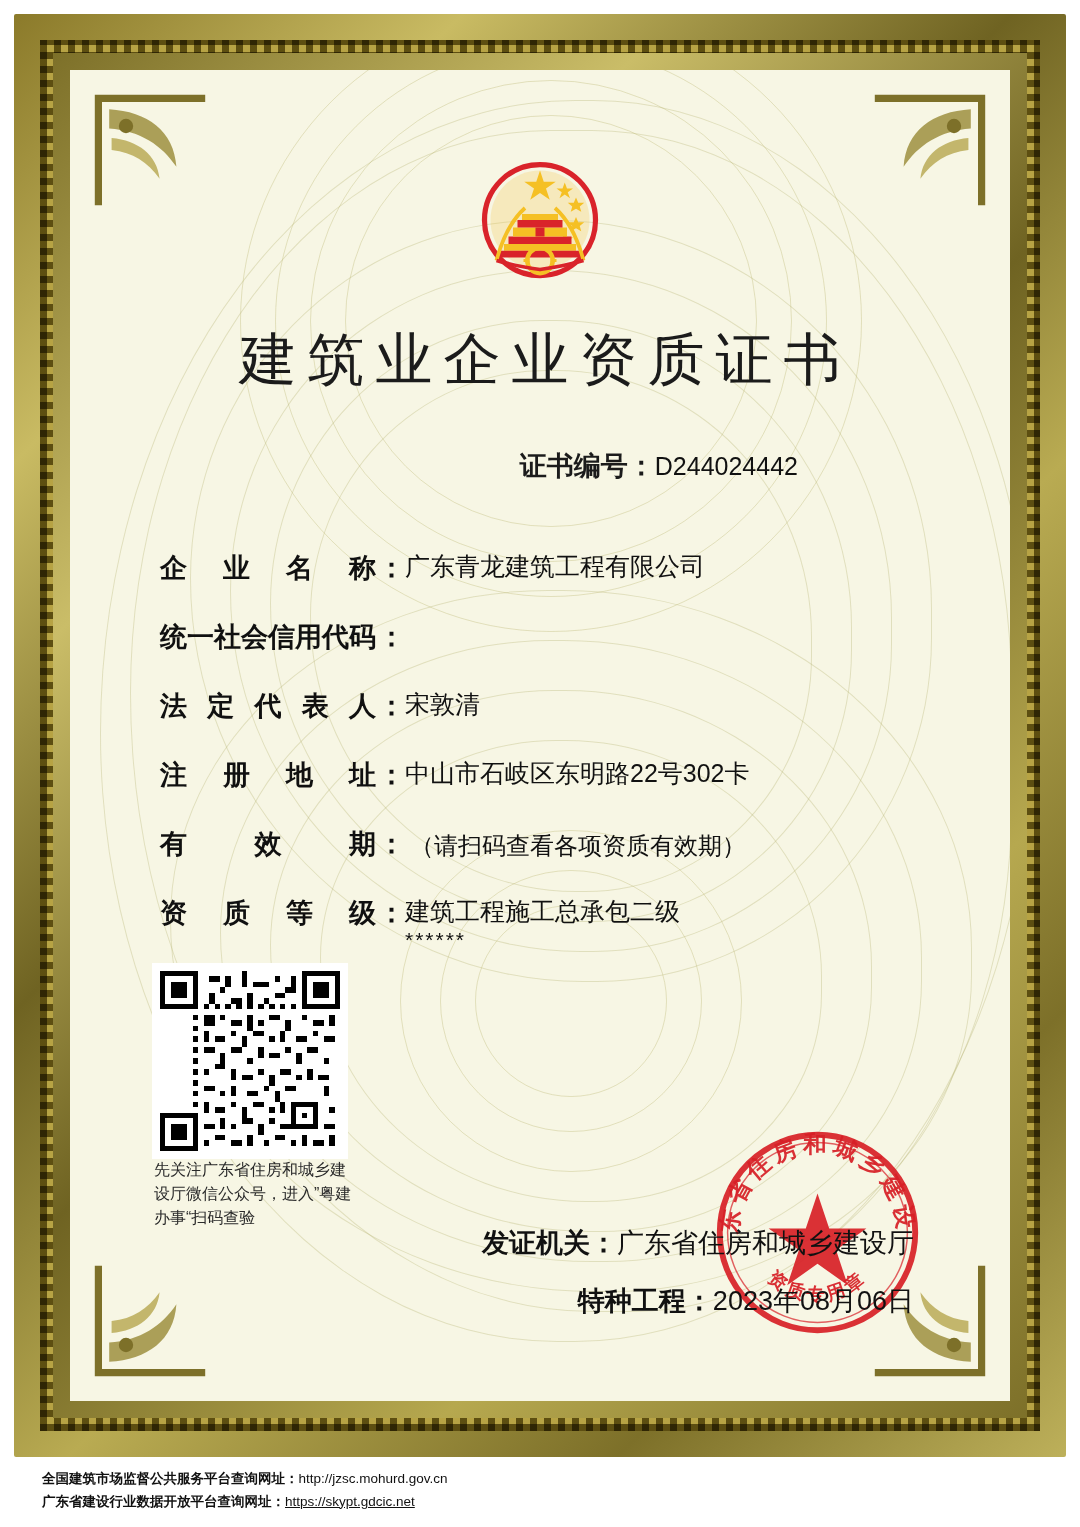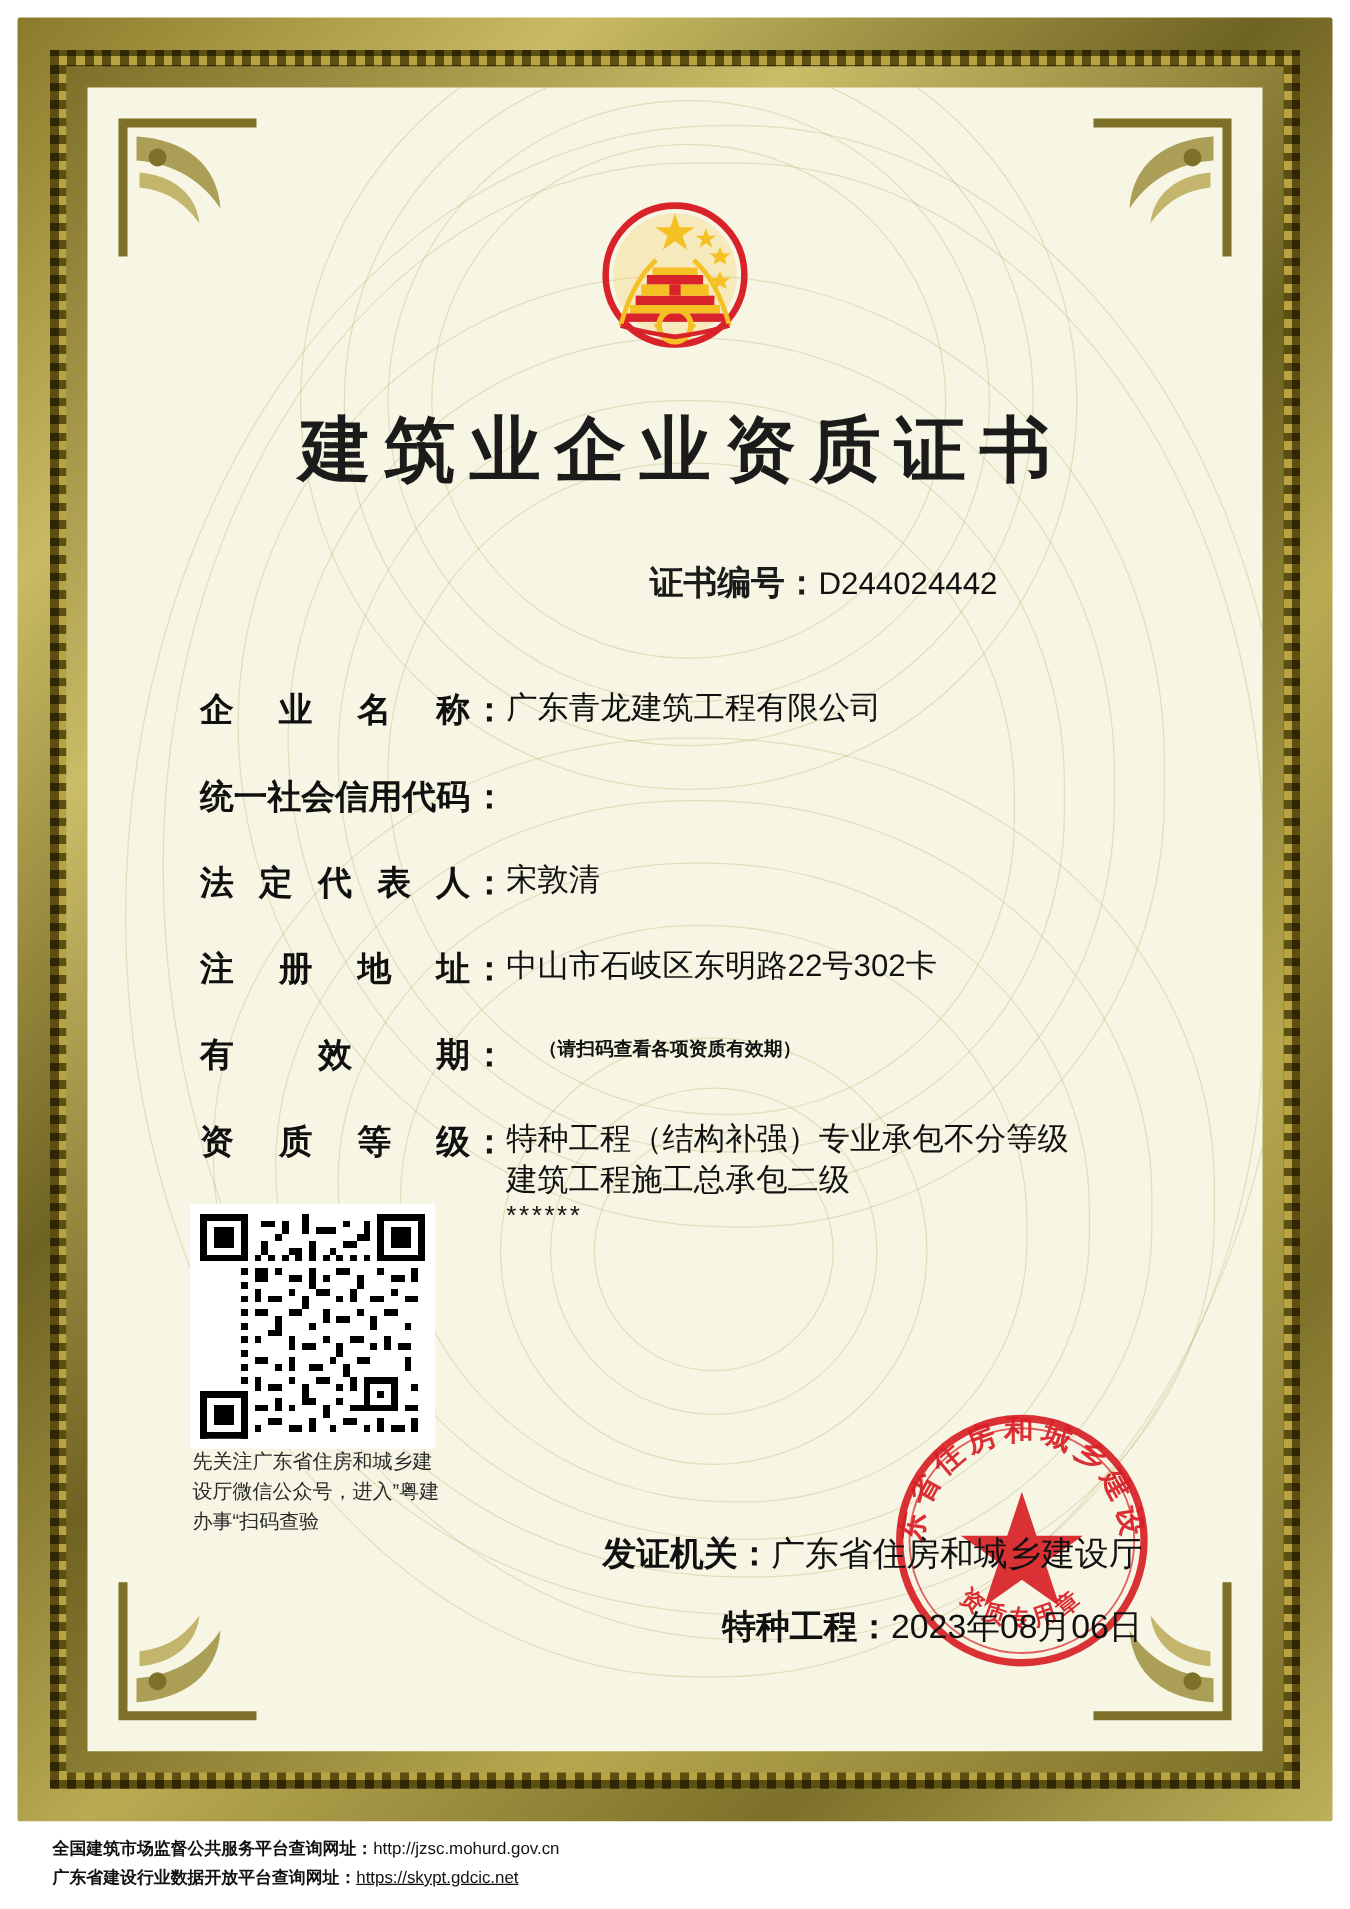--- a/index.html
+++ b/index.html
@@ -48,41 +48,41 @@
 
   
   .content{position:absolute;inset:0;}
 
   .emblem{position:absolute;left:50%;top:78px;transform:translateX(-50%);width:150px;height:150px;}
   .emblem svg{width:100%;height:100%;}
 
   .cert-title{
     position:absolute;top:252px;left:0;right:0;text-align:center;
     font-family:"DejaVu Sans","Liberation Sans",sans-serif;
-    font-size:57px;font-weight:bold;color:#1b1b1b;letter-spacing:11px;
+    font-size:57px;font-weight:normal;color:#1b1b1b;letter-spacing:11px;
     text-indent:11px;
   }
 
   .cert-no{
     position:absolute;top:378px;right:212px;
     font-size:27px;color:#1b1b1b;font-weight:bold;white-space:nowrap;
   }
   .cert-no .val{font-weight:normal;}
 
   .fields{position:absolute;left:90px;top:480px;right:60px;}
   .row{display:flex;align-items:flex-start;margin-bottom:33px;}
   .lab{
     width:245px;flex:0 0 245px;
     font-size:27px;font-weight:bold;color:#101010;
     display:flex;justify-content:space-between;
   }
   .lab .colon{font-weight:bold;}
   .lab .spread{display:flex;justify-content:space-between;flex:1;padding-right:2px;}
   .val{font-size:25px;color:#111;line-height:1.32;}
-  .val .sub{font-size:15px;display:block;margin-top:4px;margin-left:26px;font-weight:bold;}
+  .val .sub{font-size:24px;display:block;margin-top:4px;margin-left:5px;}
   .val .line{display:block;}
   .val .stars{display:block;letter-spacing:2px;font-size:21px;margin-top:-2px;}
 
   
   .qr-wrap{position:absolute;left:82px;top:893px;width:180px;height:180px;background:#fff;padding:8px;}
   .qr{width:100%;height:100%;display:block;}
   .qr-note{
     position:absolute;left:84px;top:1088px;width:205px;
     font-size:16px;line-height:1.5;color:#2a2a2a;
   }
@@ -278,21 +278,20 @@
             <div class="lab">
                 <span class="spread">
                   <span>资</span>
                   <span>质</span>
                   <span>等</span>
                   <span>级</span>
                 </span>
                 <span class="colon">：</span>
               </div>
             <div class="val">
-              <span class="line">特种工程（结构补强）专业承包不分等级</span>
               <span class="line">建筑工程施工总承包二级</span>
               <span class="stars">******</span>
             </div>
           </div>
 
         </div>
 
         <div class="qr-wrap">
           <svg class="qr" viewBox="0 0 33 33" shape-rendering="crispEdges">
             <rect width="33" height="33" fill="#fff"></rect>

